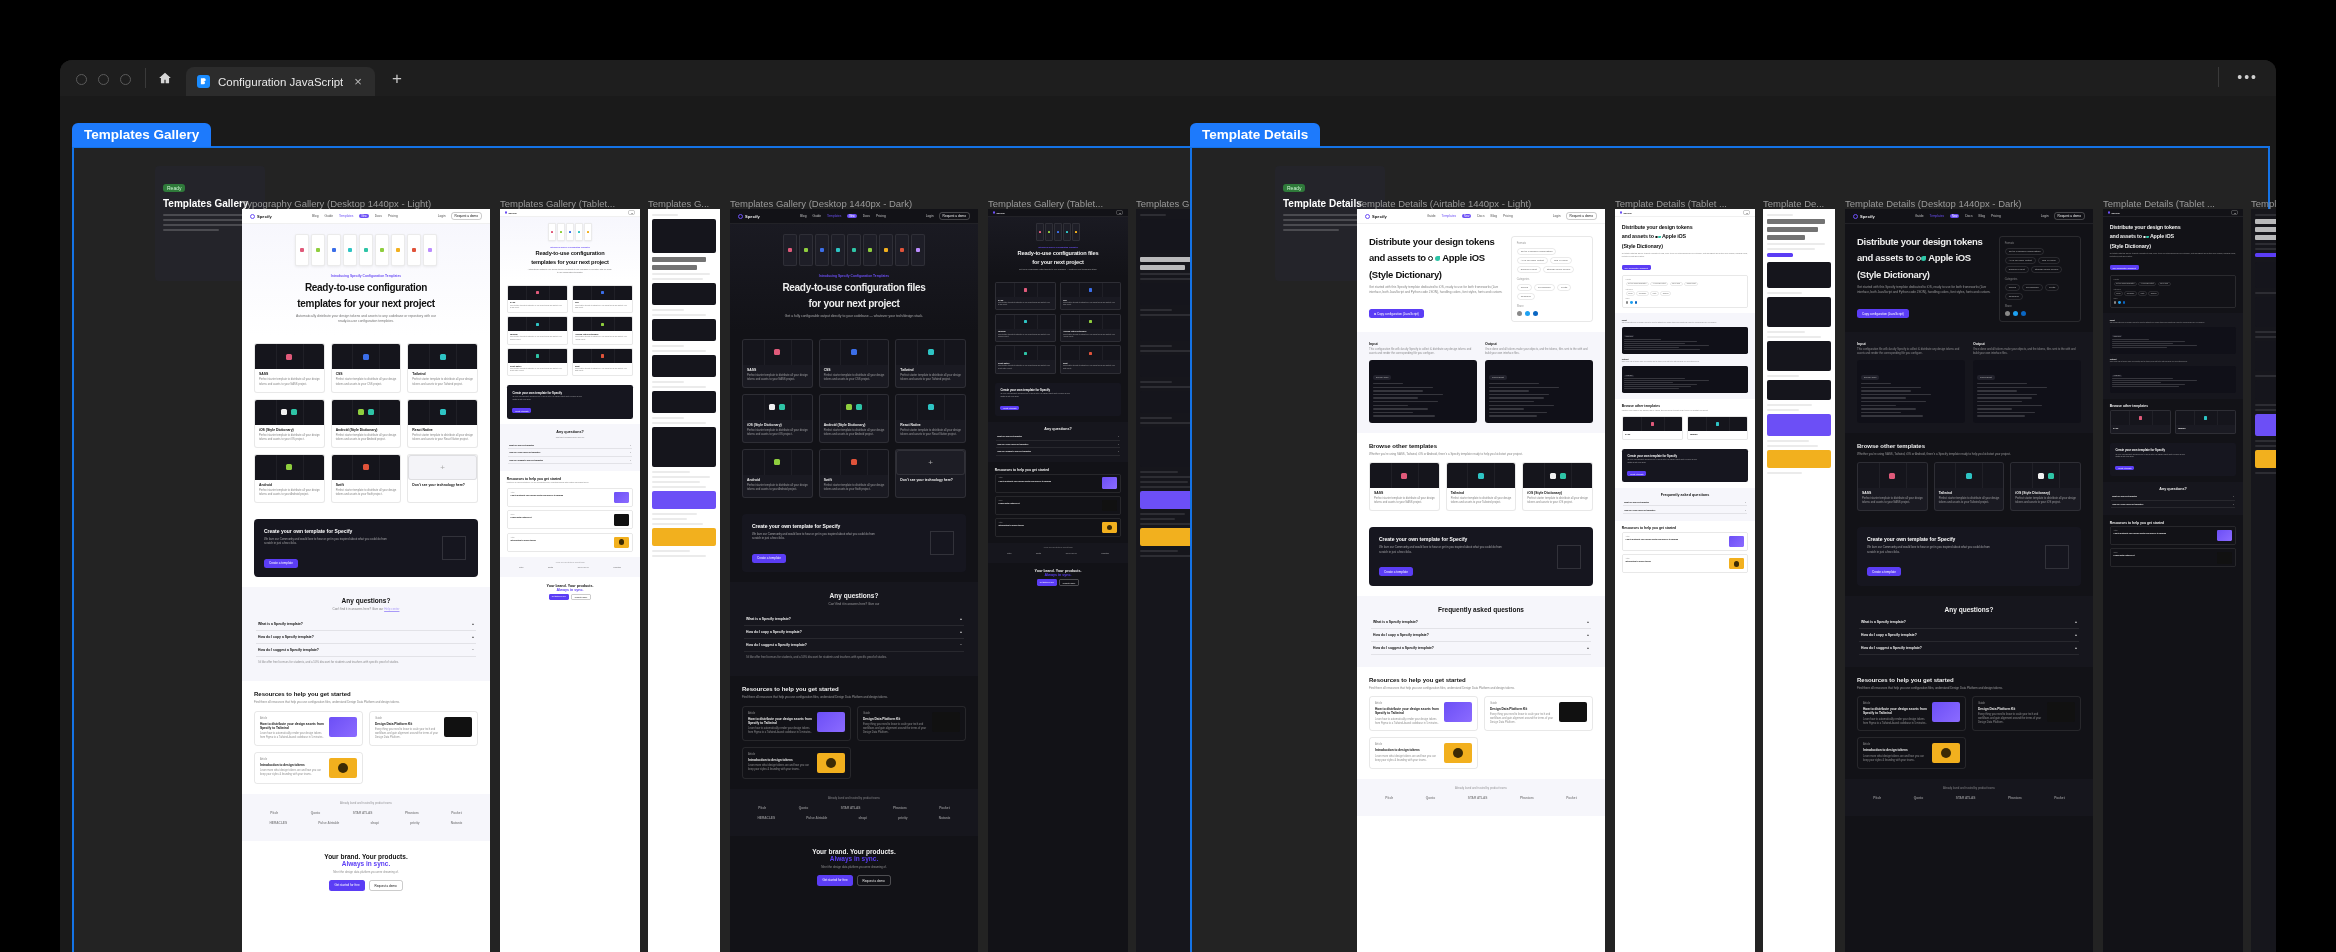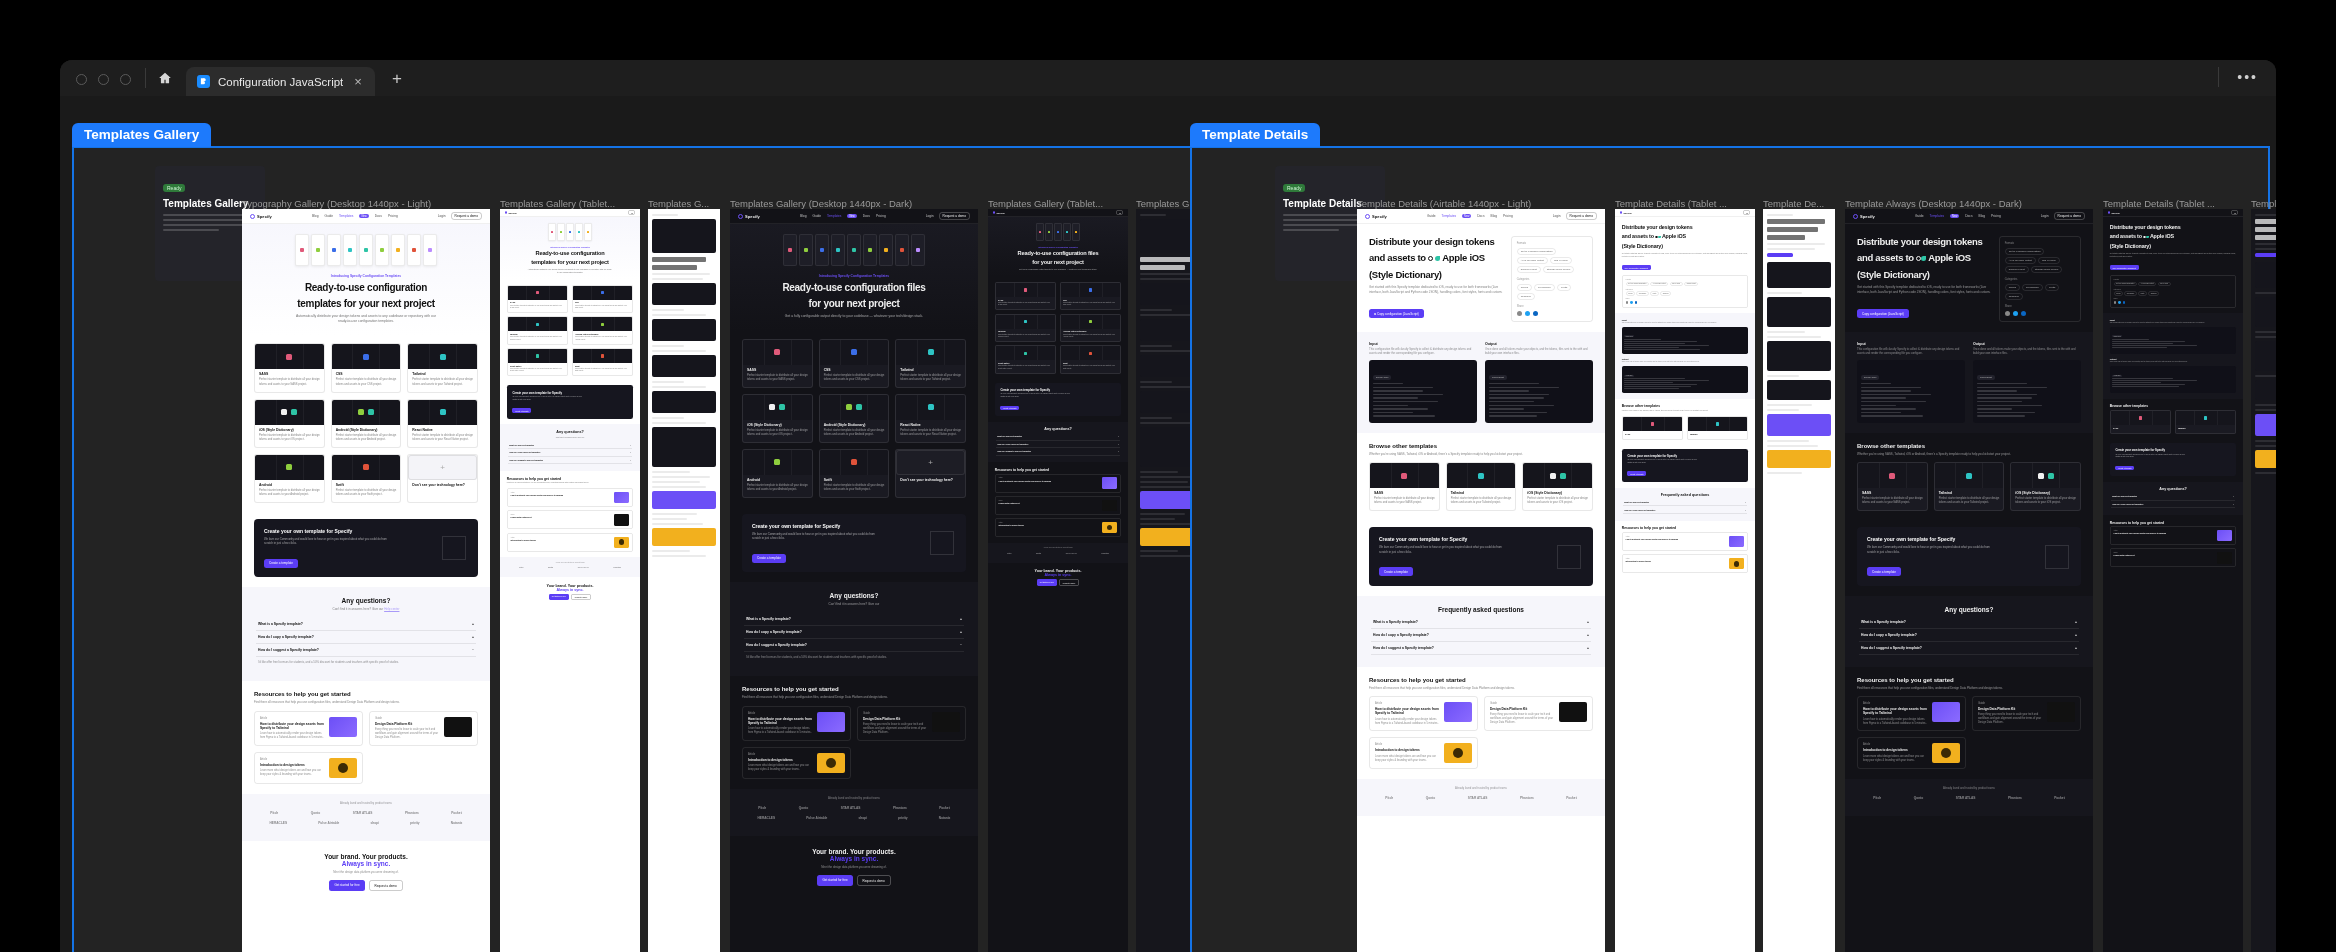--- a/index.html
+++ b/index.html
@@ -1534,21 +1534,21 @@
         <div class="sk-bar" style="width:70%"></div>
           <div class="sk-bar" style="width:50%"></div>
         <div class="sk-block" style="height:22px;background:#6c4ff6"></div>
         <div class="sk-bar" style="width:65%"></div>
           <div class="sk-bar" style="width:80%"></div>
         <div class="sk-block" style="height:18px;background:#f2b01e"></div>
         <div class="sk-bar" style="width:55%"></div>
       </div>
     </div>
 
-    <div class="frame-label" style="left:1785px; top:102px; width:250px;">Template Always (Desktop 1440px - Dark)</div>
+    <div class="frame-label" style="left:1785px; top:102px; width:250px;">Template Details (Desktop 1440px - Dark)</div>
     <div class="frame dark" style="left:1785px; top:113px; width:248px; height:768px;">
       <div class="site dark">
         <div class="nav">
           <span class="logo">
               <span class="logo-mark"></span>
               <span class="logo-txt">Specify</span>
             </span>
           <span class="nav-links">
             <span class="nav-link">Guide</span>
             <span class="nav-link active">Templates</span>

